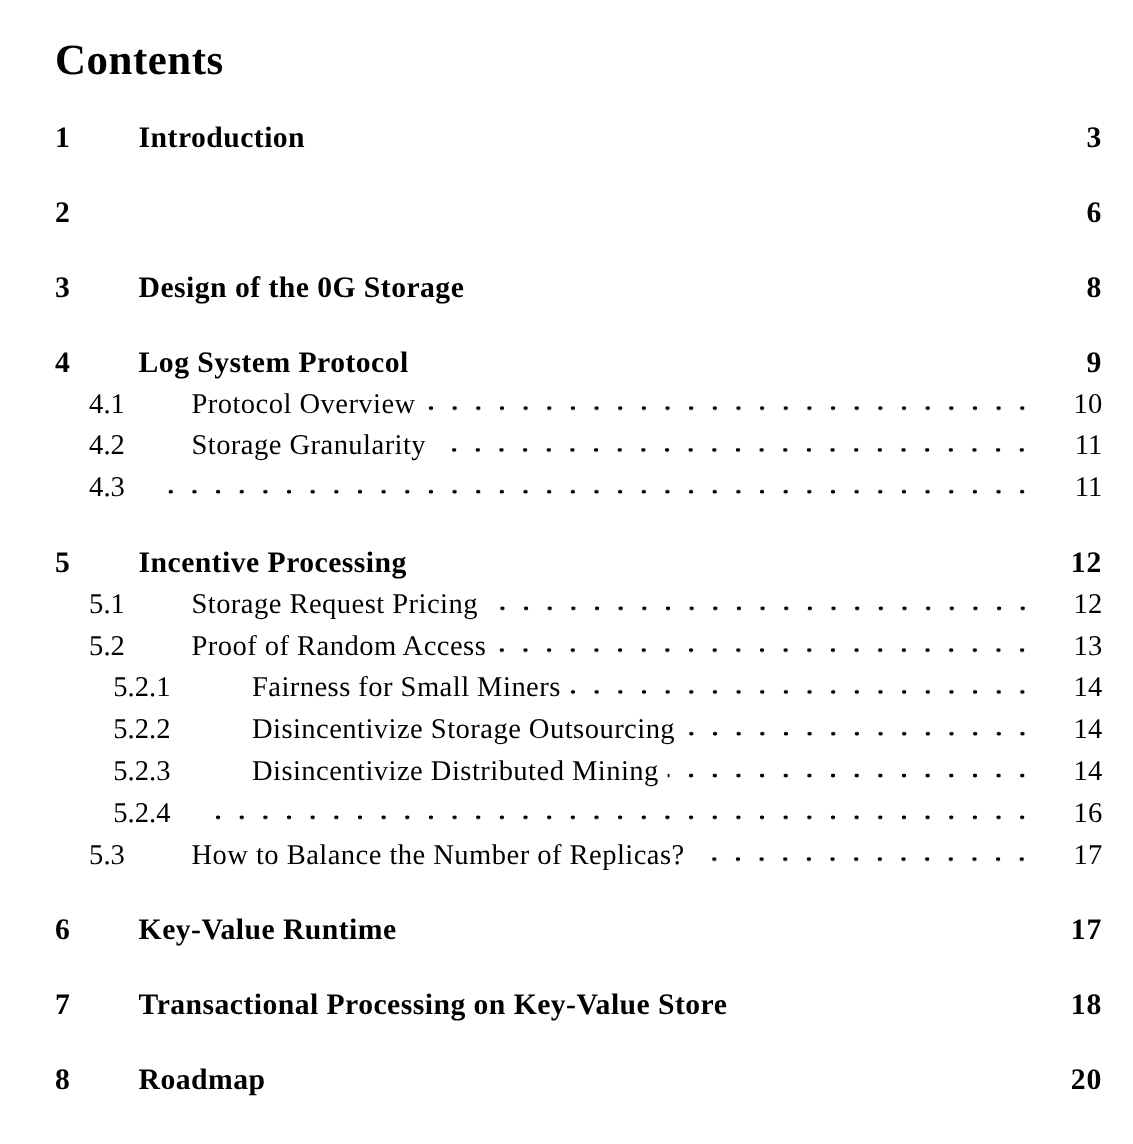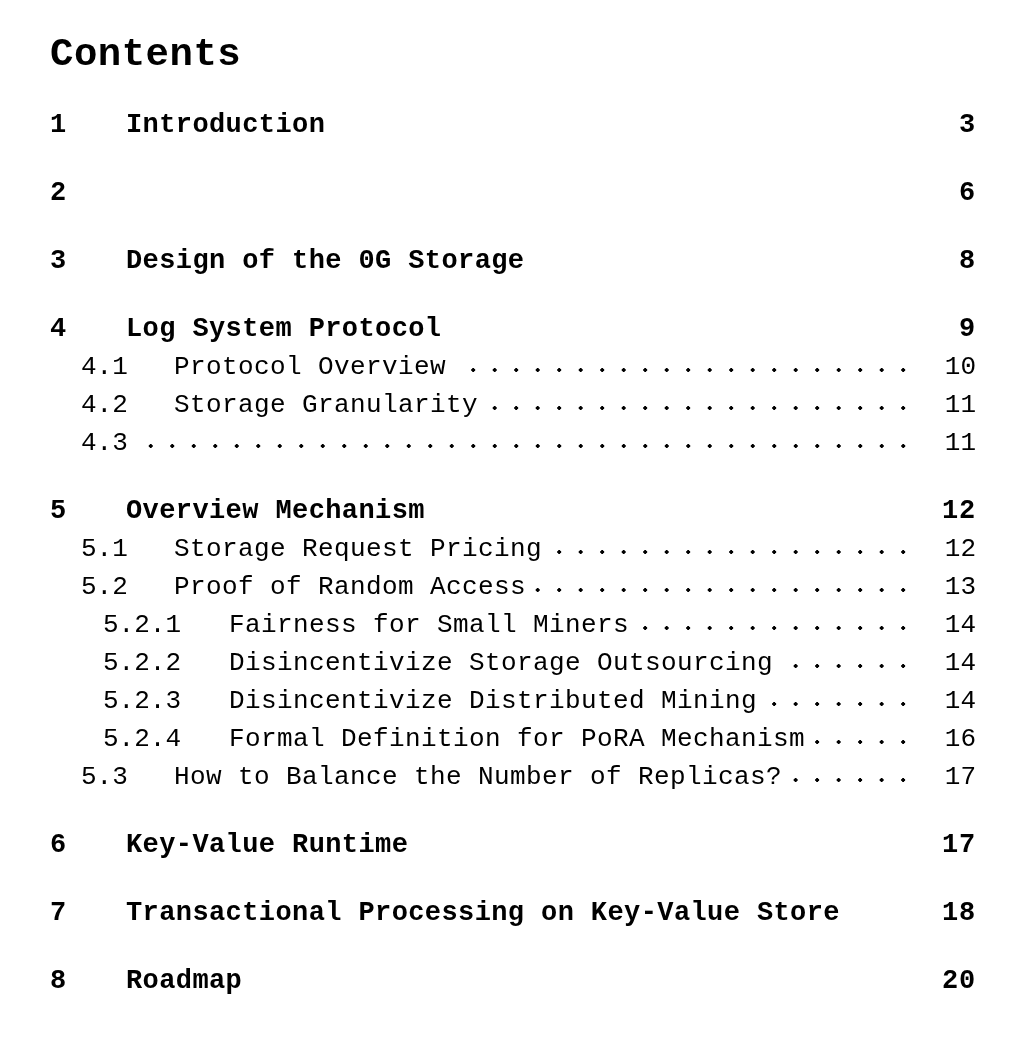--- a/index.html
+++ b/index.html
@@ -7,22 +7,22 @@
     padding: 0;
     background: #ffffff;
     width: 1030px;
     height: 1040px;
     overflow: hidden;
   }
   .doc {
     box-sizing: border-box;
     width: 1030px;
     height: 1008px;
-    padding: 34px 54px 0 50px;
-    font-family: Liberation Mono, monospace;
+    padding: 34px 28px 0 50px;
+    font-family: Liberation Serif, serif;
     color: #000000;
   }
   .contents-heading {
     font-size: 39px;
     font-weight: bold;
     letter-spacing: 0.5px;
     line-height: 42px;
     margin: 0;
   }
   .toc-list {
@@ -111,21 +111,21 @@
     <span class="leader"></span>
     <span class="page">11</span>
   </div>
       <div class="row level2">
     <span class="num">4.3</span>
     <span class="leader"></span>
     <span class="page">11</span>
   </div>
       <div class="row level1 no-dots">
     <span class="num">5</span>
-    <span class="title">Overview Mechanism</span>
+    <span class="title">Incentive Processing</span>
     <span class="leader"></span>
     <span class="page">12</span>
   </div>
       <div class="row level2">
     <span class="num">5.1</span>
     <span class="title">Storage Request Pricing</span>
     <span class="leader"></span>
     <span class="page">12</span>
   </div>
       <div class="row level2">
@@ -147,21 +147,20 @@
     <span class="page">14</span>
   </div>
       <div class="row level3">
     <span class="num">5.2.3</span>
     <span class="title">Disincentivize Distributed Mining</span>
     <span class="leader"></span>
     <span class="page">14</span>
   </div>
       <div class="row level3">
     <span class="num">5.2.4</span>
-    <span class="title">Formal Definition for PoRA Mechanism</span>
     <span class="leader"></span>
     <span class="page">16</span>
   </div>
       <div class="row level2">
     <span class="num">5.3</span>
     <span class="title">How to Balance the Number of Replicas?</span>
     <span class="leader"></span>
     <span class="page">17</span>
   </div>
       <div class="row level1 no-dots">

